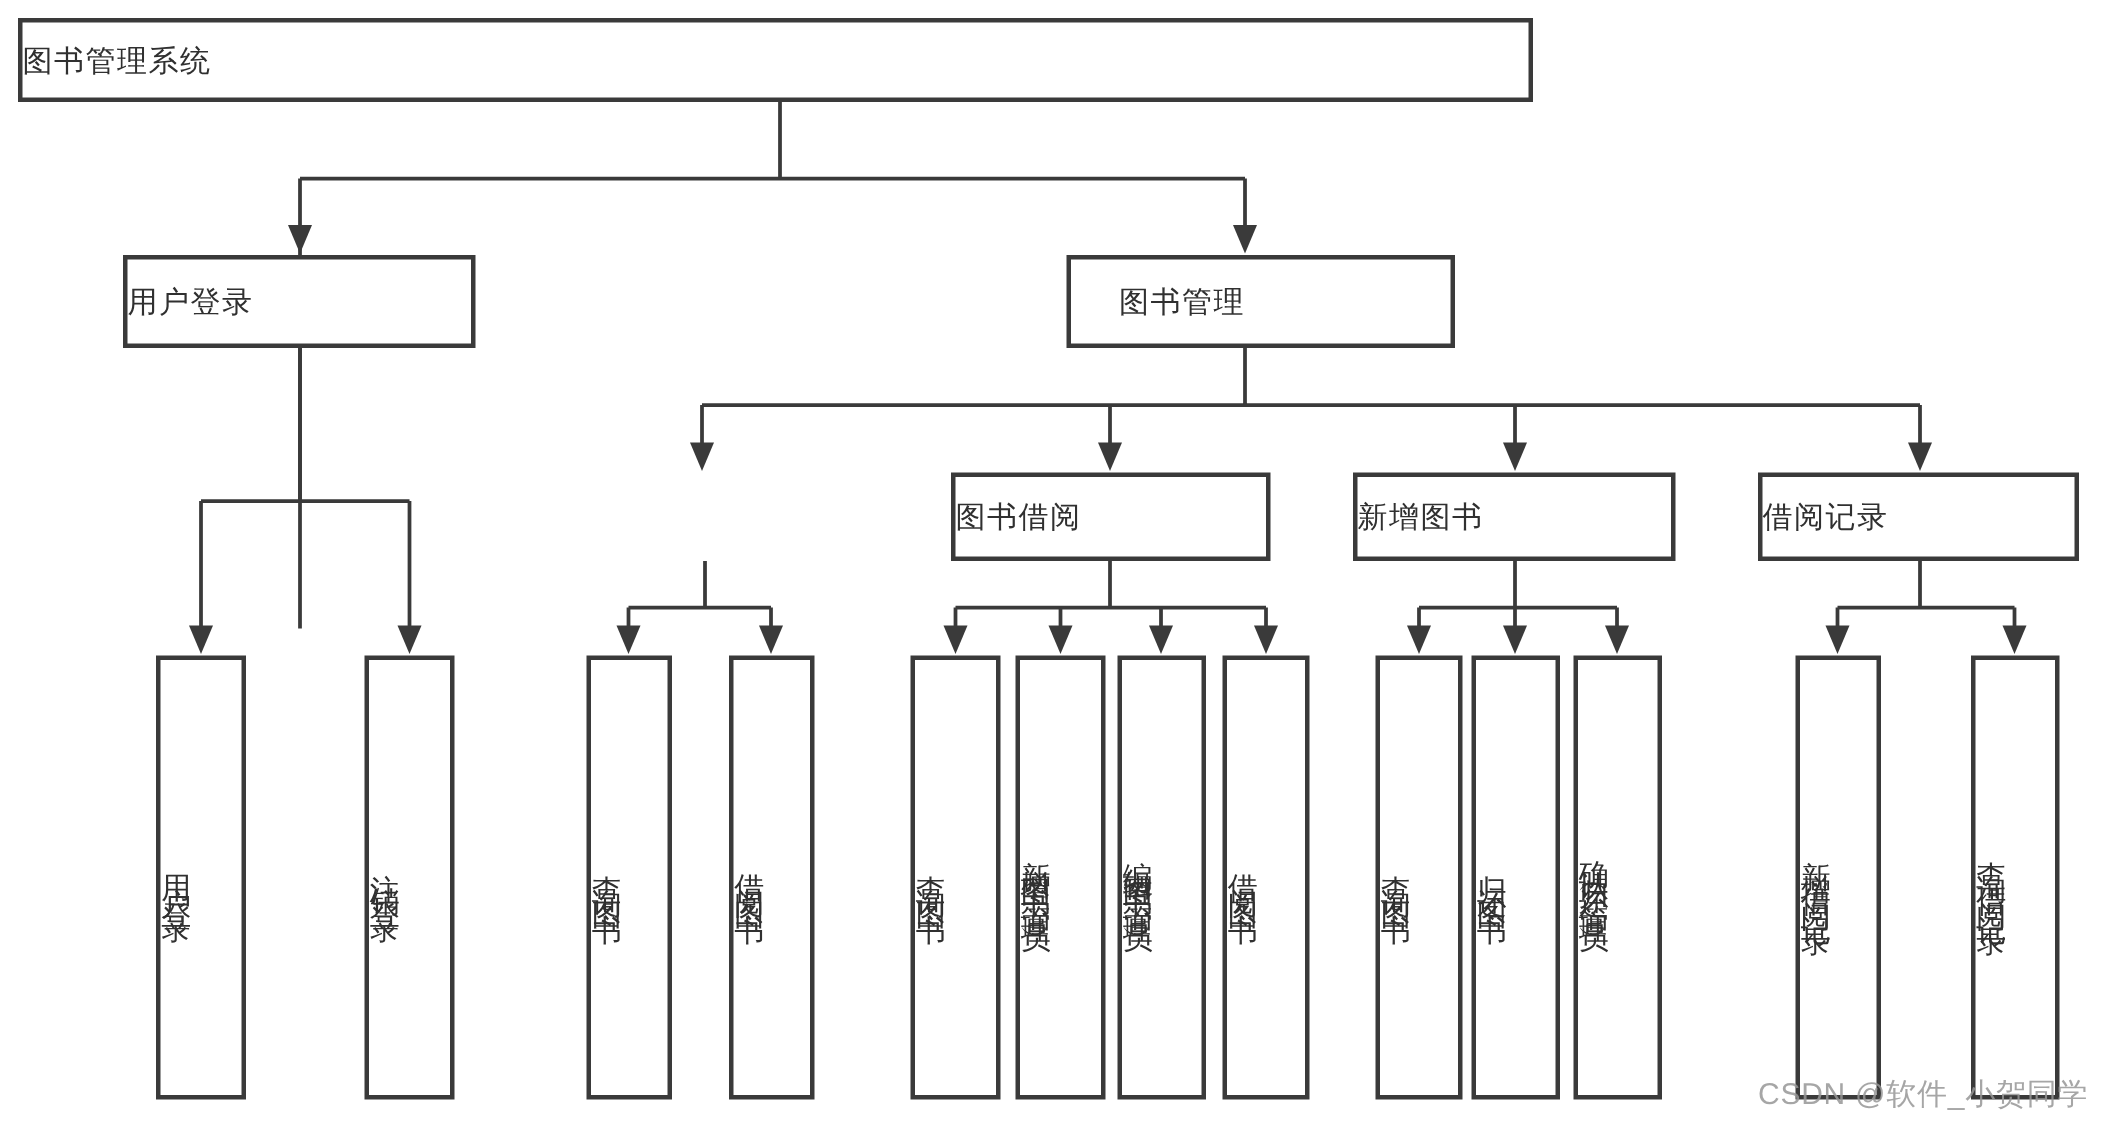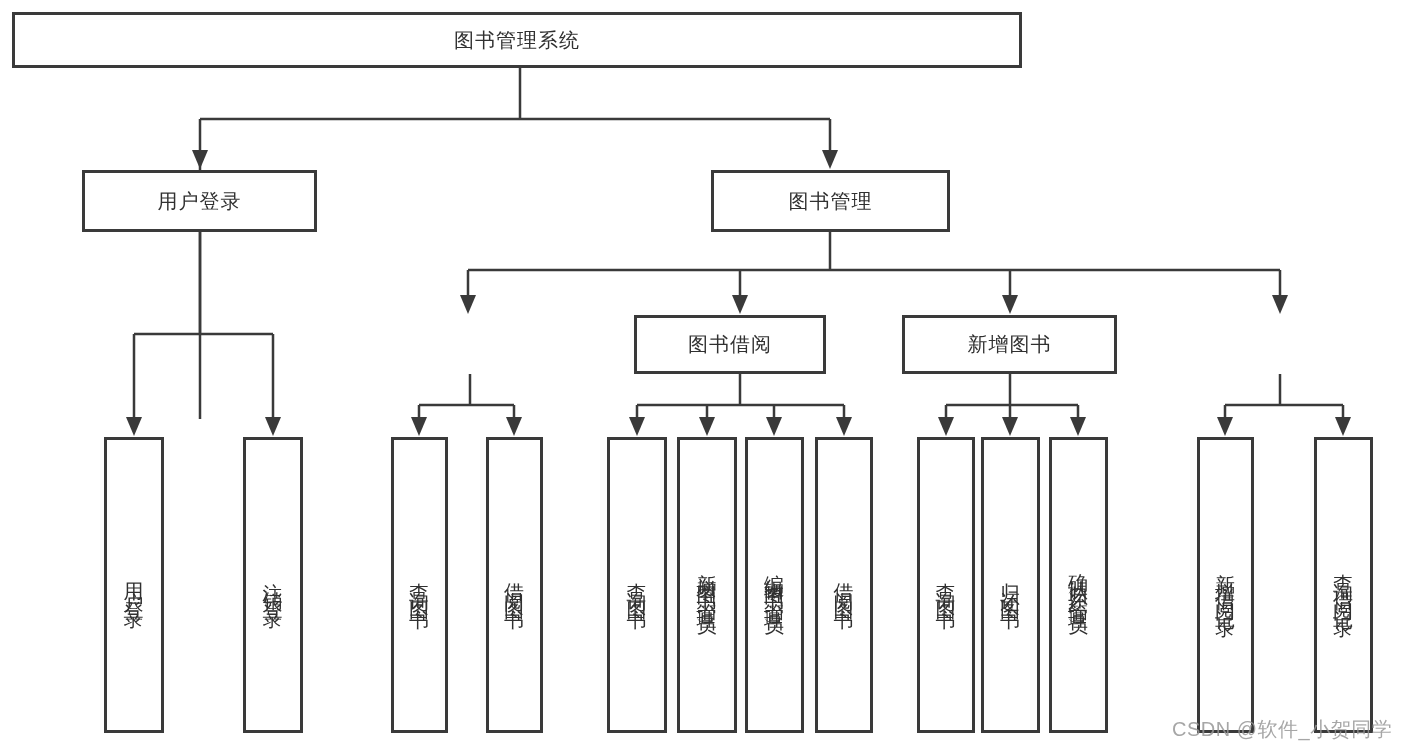--- a/index.html
+++ b/index.html
@@ -12,44 +12,43 @@
     overflow:hidden;
   }
   svg.wires{position:absolute;left:0;top:0;z-index:1;}
   .node{
     position:absolute;
     box-sizing:border-box;
     border:3px solid #3a3a3a;
     background:#ffffff;
     display:flex;
     align-items:center;
-    justify-content:center;
     z-index:2;
   }
   .hlabel{
     font-size:20px;
     letter-spacing:1px;
     color:#303030;
     white-space:nowrap;
   }
   .vnode .vtext{
     writing-mode:vertical-rl;
     text-orientation:mixed;
     font-size:20px;
     letter-spacing:9px;
     color:#303030;
     line-height:1;
   }
   .vnode .vtext.long{letter-spacing:6px;}
   
   #root-box   {left:12px;  top:12px;  width:1010px; height:56px;}
   #lv2-login  {left:82px;  top:170px; width:235px;  height:62px;}
-  #lv2-mgmt   {left:711px; top:170px; width:239px;  height:62px;}
+  #lv2-mgmt   {left:711px; top:170px; width:259px;  height:62px;padding-left:32px;}
   #lv3-newbook{left:362px; top:315px; width:215px;  height:59px;}
-  #lv3-borrow {left:634px; top:315px; width:192px;  height:59px;}
+  #lv3-borrow {left:634px; top:315px; width:213px;  height:59px;}
   #lv3-current{left:902px; top:315px; width:215px;  height:59px;}
   #lv3-record {left:1172px;top:315px; width:214px;  height:59px;}
   .leaf{top:437px;height:296px;}
   #leaf-0 {left:104px; width:60px;}
   #leaf-1 {left:243px; width:60px;}
   #leaf-2 {left:391px; width:57px;}
   #leaf-3 {left:486px; width:57px;}
   #leaf-4 {left:607px; width:60px;}
   #leaf-5 {left:677px; width:60px;}
   #leaf-6 {left:745px; width:59px;}
@@ -127,20 +126,23 @@
   <div class="node" id="lv2-mgmt">
     <span class="hlabel">图书管理</span>
   </div>
 
   <div class="node" id="lv3-borrow">
     <span class="hlabel">图书借阅</span>
   </div>
   <div class="node" id="lv3-current">
     <span class="hlabel">新增图书</span>
   </div>
+  <div class="node" id="lv3-record">
+    <span class="hlabel">借阅记录</span>
+  </div>
 
   <div class="node vnode leaf" id="leaf-0">
     <span class="vtext">用户登录</span>
   </div>
   <div class="node vnode leaf" id="leaf-1">
     <span class="vtext">注销登录</span>
   </div>
   <div class="node vnode leaf" id="leaf-2">
     <span class="vtext">查询图书</span>
   </div>

